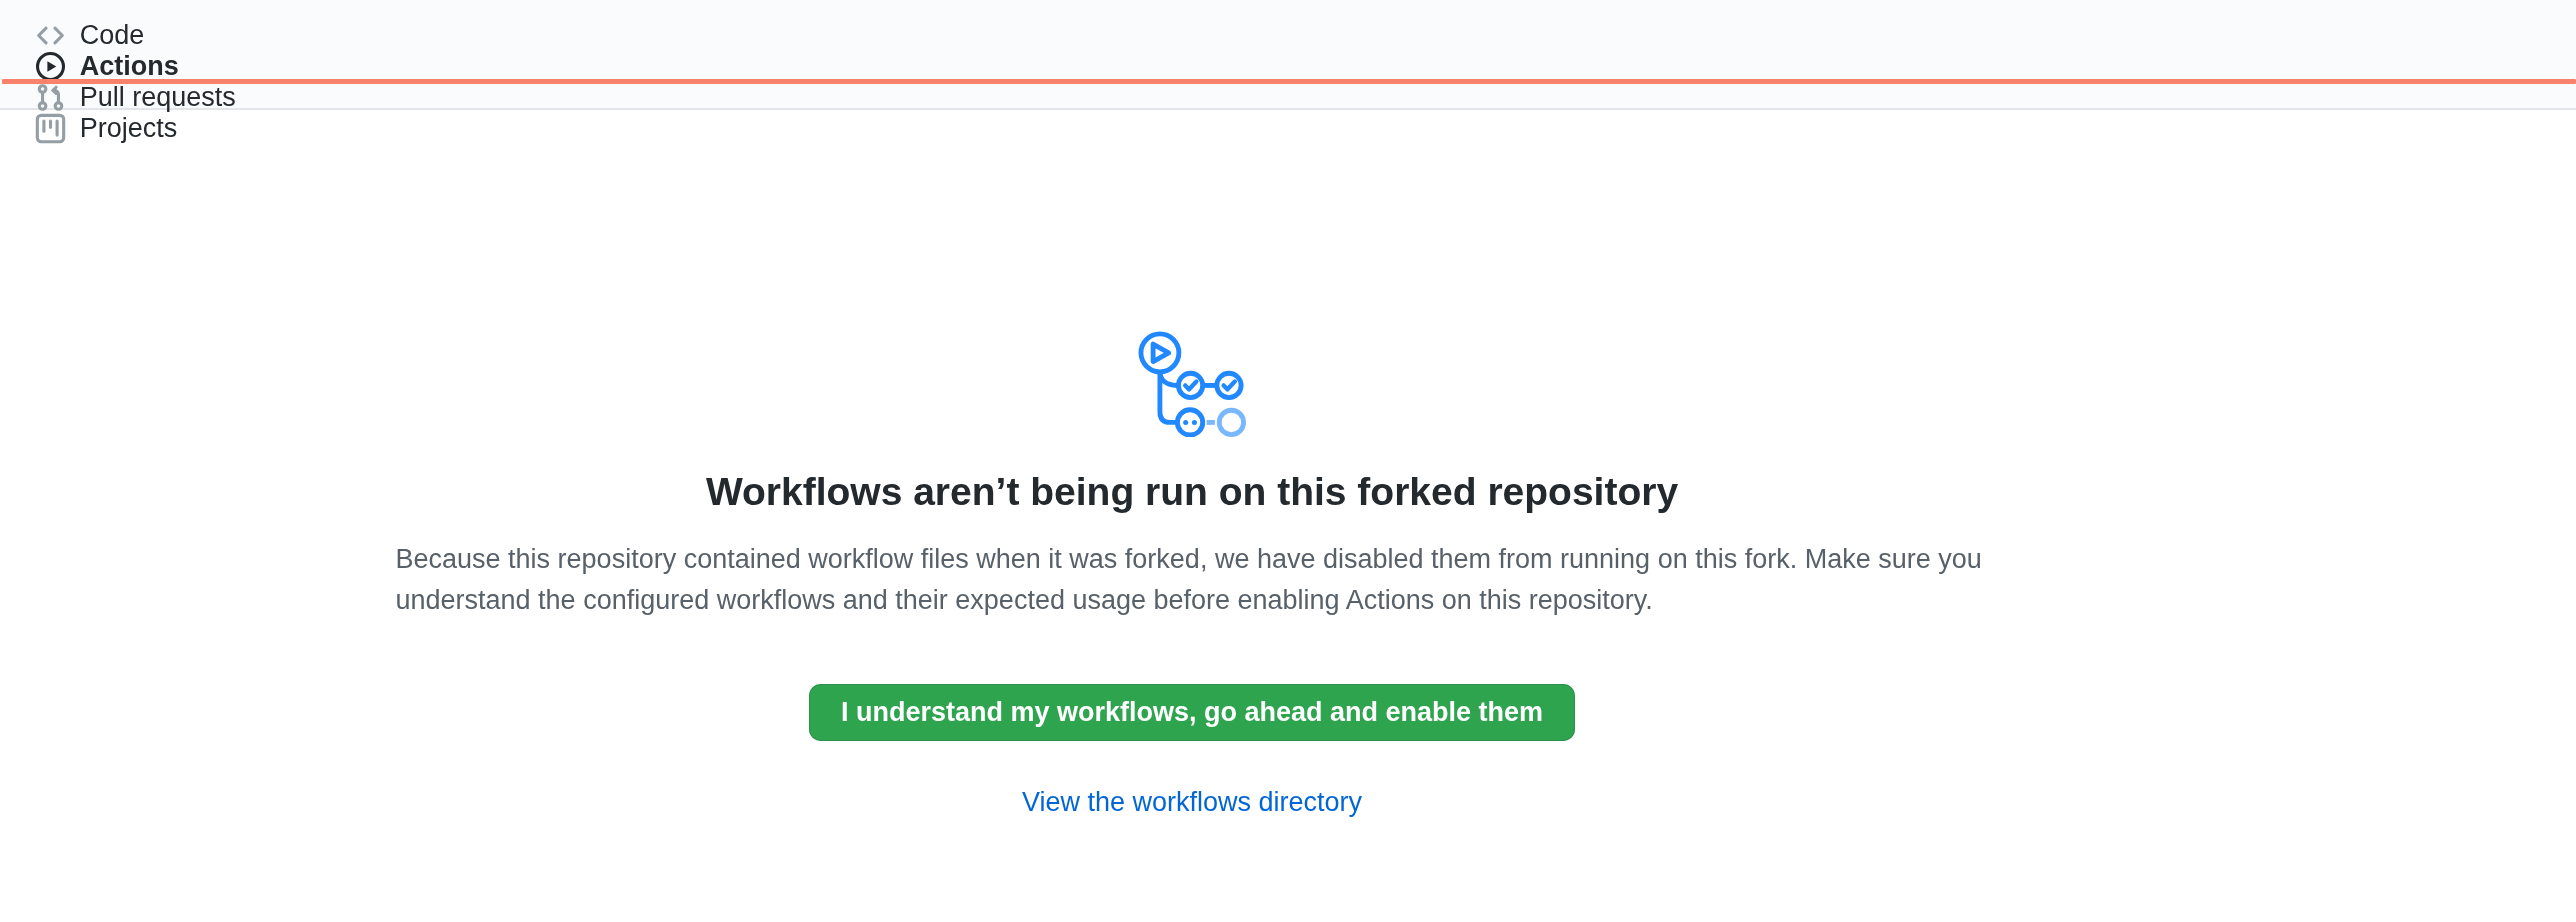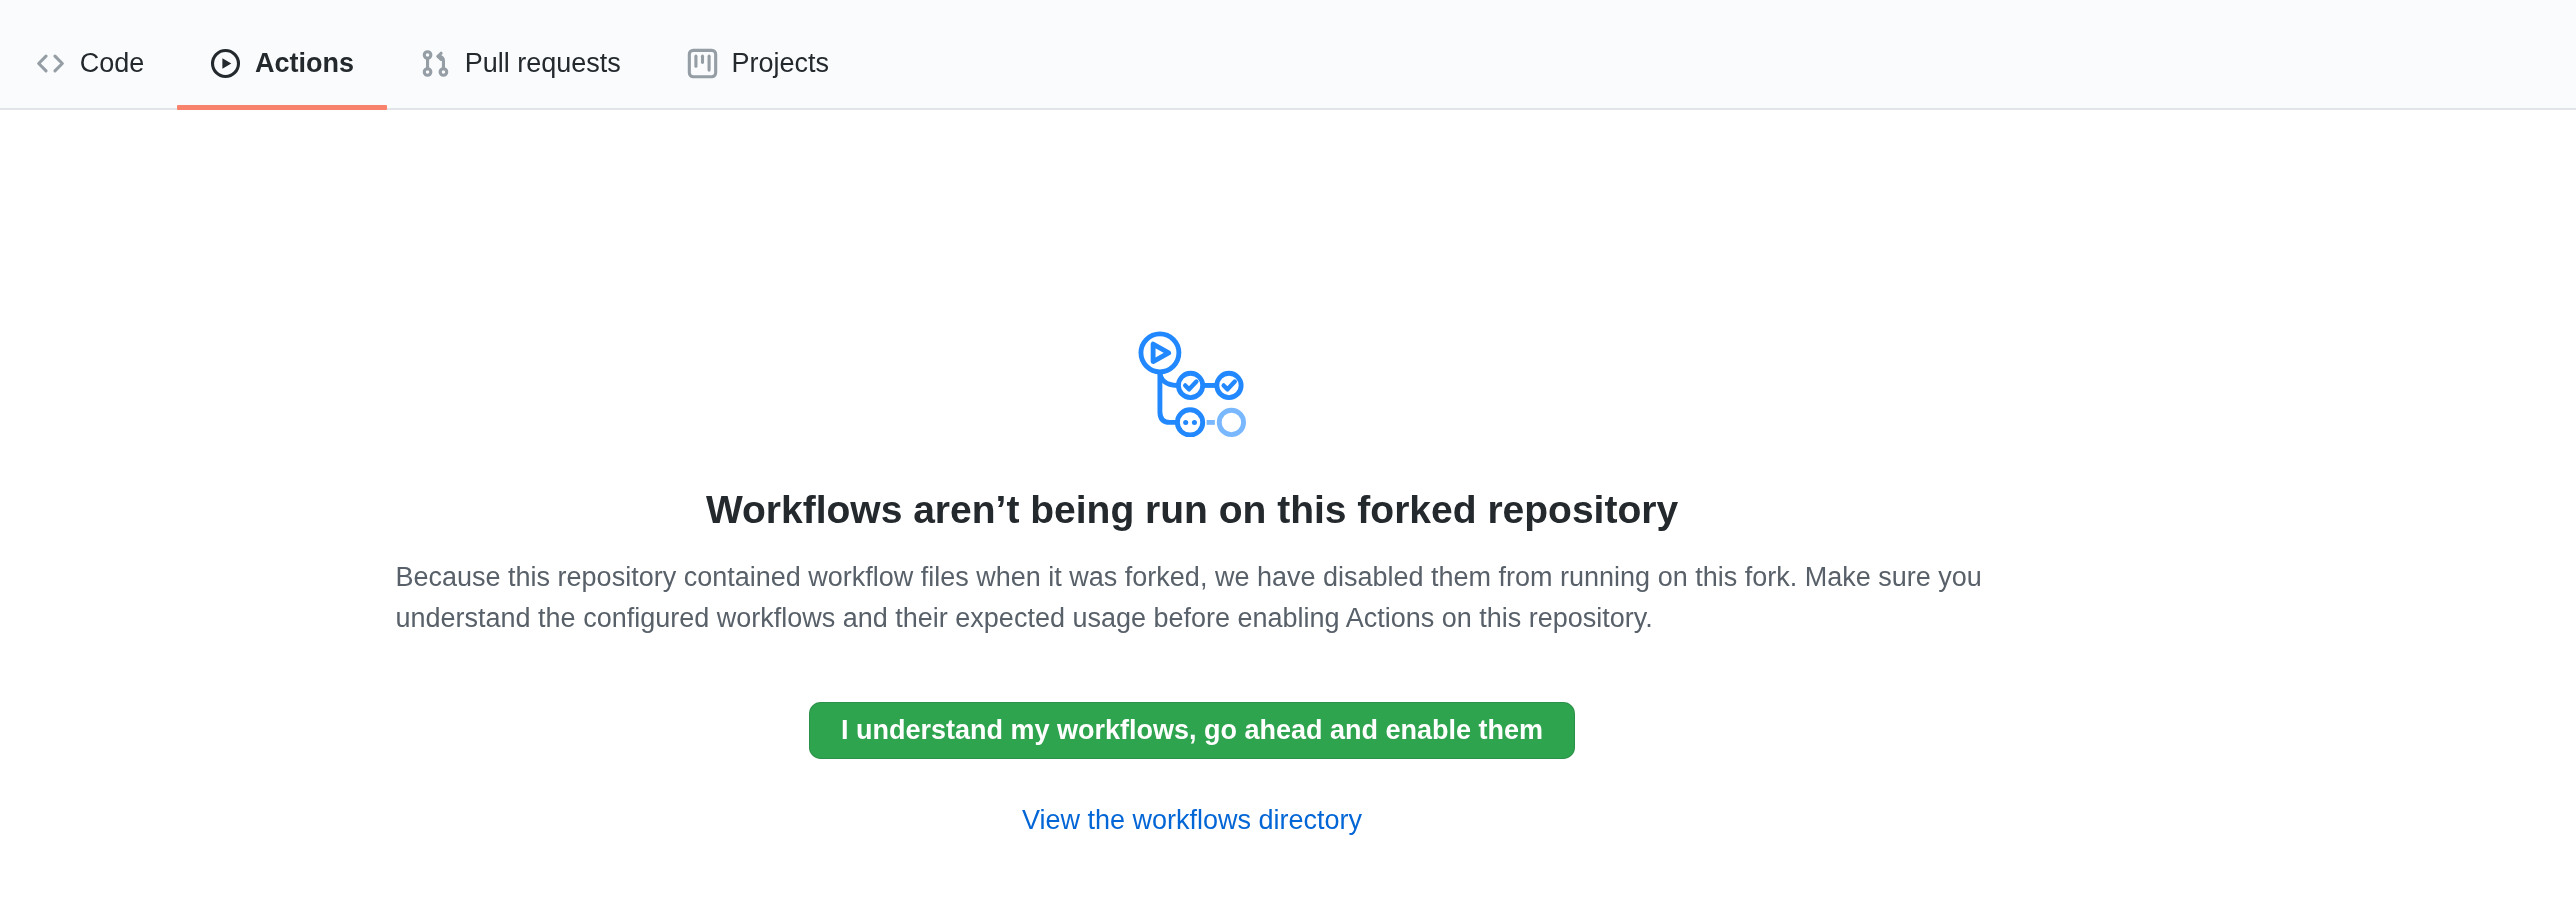--- a/index.html
+++ b/index.html
@@ -14,20 +14,21 @@
 
   
   .tabnav {
     box-sizing: border-box;
     height: 110px;
     background: #fafbfc;
     border-bottom: 2px solid #e1e4e8;
     display: flex;
     align-items: stretch;
     padding: 19.5px 0 0 2px;
+    flex-direction: column;
   }
   .tab {
     position: relative;
     display: flex;
     align-items: center;
     gap: 13.7px;
     padding: 0 33px;
     font-size: 27px;
     line-height: 1;
     color: #24292e;
@@ -52,21 +53,21 @@
   
   .content {
     width: 2384px;
     display: flex;
     flex-direction: column;
     align-items: center;
     padding-top: 220px;
   }
   .graph-icon svg { width: 111px; height: 107px; display: block; }
   .bs-title {
-    margin: 47px 0 0;
+    margin: 29px 0 0;
     font-size: 39px;
     line-height: 51px;
     font-weight: bold;
     color: #24292e;
     text-align: center;
   }
   .bs-desc {
     margin: 21.5px 0 0;
     max-width: 1593px;
     font-size: 27px;

